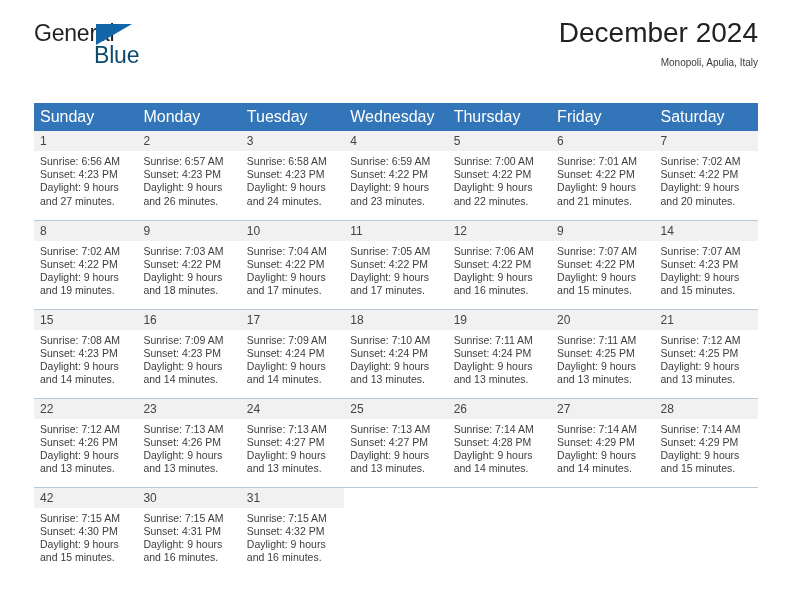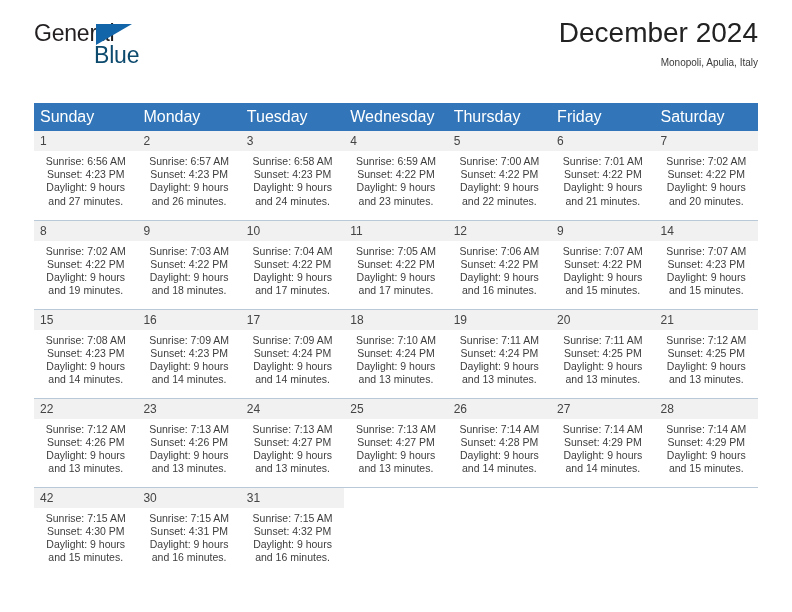--- a/index.html
+++ b/index.html
@@ -127,21 +127,20 @@
     line-height: 13px;
   }
   .daynum.empty {
     background: transparent;
   }
   .details {
     padding: 4px 6px 0 6px;
     font-size: 10.5px;
     line-height: 13.2px;
     color: #3d3d3d;
-    text-align: center;
   }
   .details div {
     white-space: nowrap;
   }
 </style>
 </head>
 <body>
 
 <div class="page">
 

